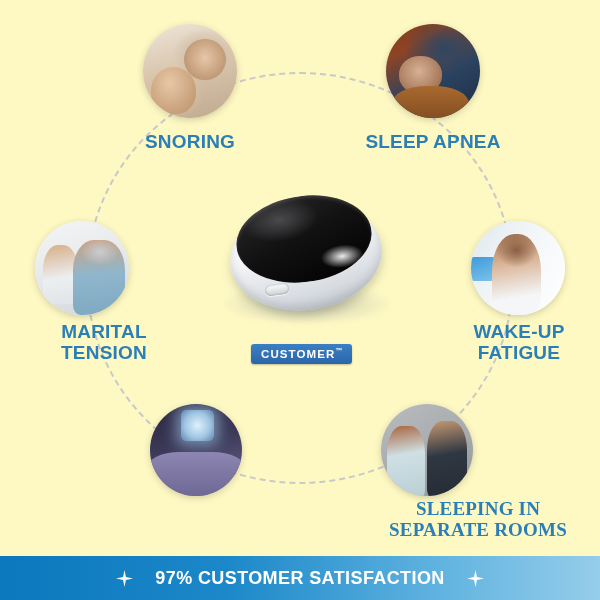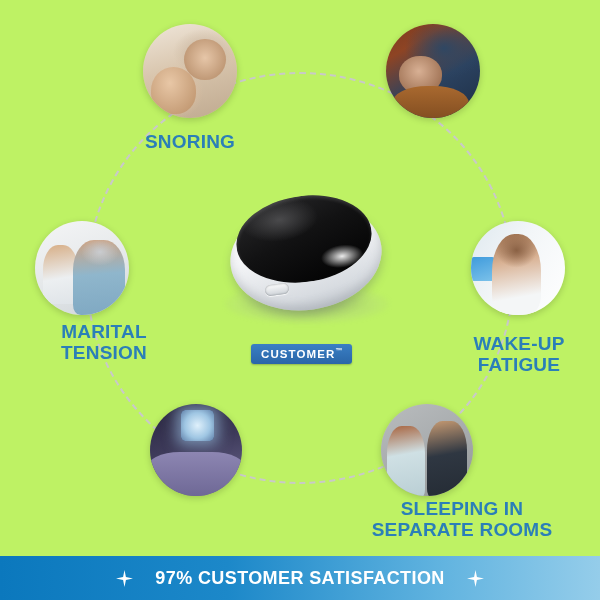--- a/index.html
+++ b/index.html
@@ -10,21 +10,21 @@
     width: 600px;
     height: 600px;
     background: #ffffff;
     font-family: "Liberation Sans", sans-serif;
     overflow: hidden;
   }
   .stage {
     position: relative;
     width: 600px;
     height: 600px;
-    background: #bef264;
+    background: #fef9c3;
     overflow: hidden;
   }
 
   
   .ring {
     position: absolute;
     left: 86px;
     top: 72px;
     width: 428px;
     height: 412px;
@@ -302,41 +302,42 @@
   <div class="ring"></div>
 
   <div class="bubble" style="left:143px; top:24px; width:94px; height:94px;">
     <div class="ph ph-snoring"></div>
   </div>
   <div class="label ctr" style="left:120px; top:132px; width:140px;">SNORING</div>
 
   <div class="bubble" style="left:386px; top:24px; width:94px; height:94px;">
     <div class="ph ph-apnea"></div>
   </div>
+  <div class="label ctr" style="left:358px; top:132px; width:150px;">SLEEP APNEA</div>
 
   <div class="bubble" style="left:471px; top:221px; width:94px; height:94px;">
     <div class="ph ph-fatigue"></div>
   </div>
-  <div class="label ctr" style="left:456px; top:334px; width:126px;">WAKE-UP
+  <div class="label ctr" style="left:456px; top:322px; width:126px;">WAKE-UP
 FATIGUE</div>
 
   <div class="bubble" style="left:35px; top:221px; width:94px; height:94px;">
     <div class="ph ph-marital"></div>
   </div>
   <div class="label lft" style="left:34px; top:322px; width:140px;">MARITAL
 TENSION</div>
 
   <div class="bubble" style="left:150px; top:404px; width:92px; height:92px;">
     <div class="ph ph-night"></div>
   </div>
 
   <div class="bubble" style="left:381px; top:404px; width:92px; height:92px;">
     <div class="ph ph-rooms"></div>
   </div>
-  <div class="label ctr" style="left:352px; top:499px; width:220px;">SLEEPING IN
+  <div class="label ctr" style="left:368px; top:499px; width:220px;font-family:Liberation Serif, serif;">SLEEPING IN
 SEPARATE ROOMS</div>
 
   <div class="device-wrap">
     <div class="dev-shadow"></div>
     <div class="dev-body"></div>
     <div class="dev-top"></div>
     <div class="dev-btn"></div>
   </div>
 
   <div class="brand"><span>CUSTOMER</span><sup>™</sup></div>

